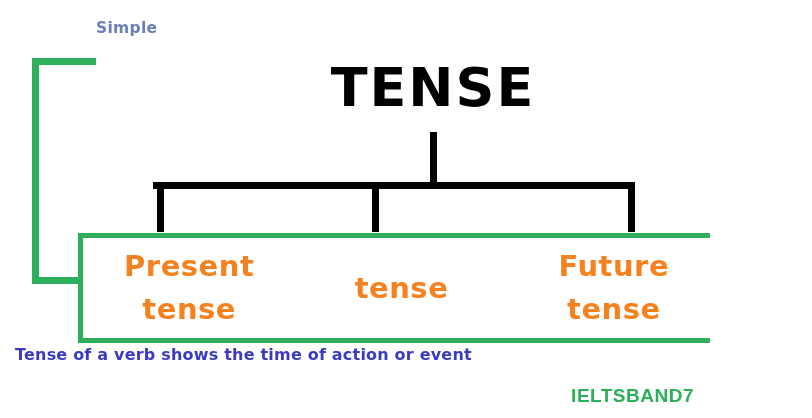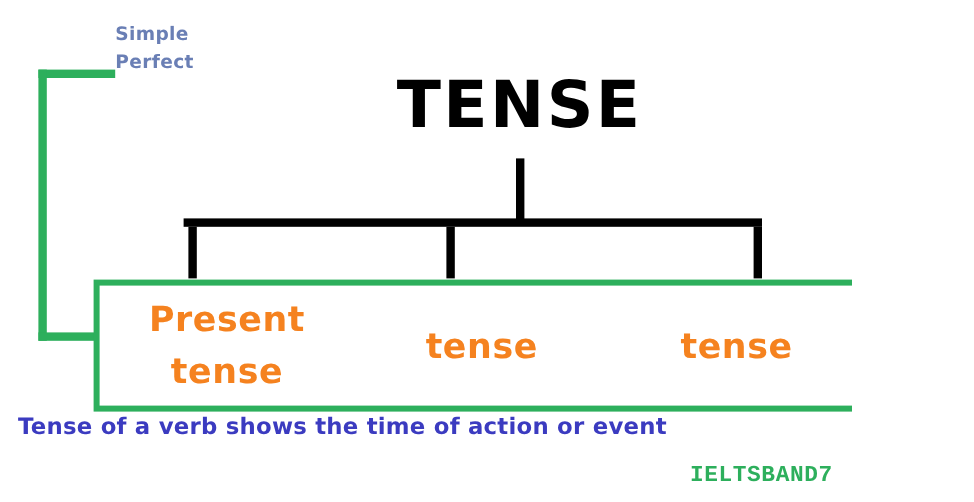--- a/index.html
+++ b/index.html
@@ -96,47 +96,46 @@
     letter-spacing: 0.5px;
   }
   .tense-cell .l2 { display: block; }
 
   
   .caption {
     position: absolute;
     left: 15px;
     top: 345px;
     font-family: "DejaVu Sans", sans-serif;
-    font-size: 19px;
+    font-size: 16px;
     font-weight: bold;
     color: #3b3bc0;
     letter-spacing: 0.2px;
     white-space: nowrap;
   }
 
   
   .watermark {
     position: absolute;
     right: 16px;
     top: 385px;
-    font-family: Liberation Mono, monospace;
+    font-family: Liberation Sans, sans-serif;
     font-size: 19px;
     font-weight: bold;
     color: #2daf5c;
     letter-spacing: 0.5px;
   }
 </style>
 </head>
 <body>
 
 <div id="canvas">
 
   <div class="aspect-list">
     <div class="aspect-item">Simple</div>
-    <div class="aspect-item">Perfect</div>
   </div>
 
   <div class="gb gb-top"></div>
   <div class="gb gb-vert"></div>
   <div class="gb gb-bottom"></div>
 
   <div class="title">TENSE</div>
 
   <div class="blk stem"></div>
   <div class="blk hbar"></div>
@@ -146,20 +145,21 @@
 
   <div class="tense-box">
     <div class="tense-cell">
       <span>Present</span>
       <span class="l2">tense</span>
     </div>
     <div class="tense-cell">
       <span class="l2">tense</span>
     </div>
     <div class="tense-cell">
+      <span>Future</span>
       <span class="l2">tense</span>
     </div>
   </div>
 
   <div class="caption">Tense of a verb shows the time of action or event</div>
 
   <div class="watermark">IELTSBAND7</div>
 
 </div>
 

